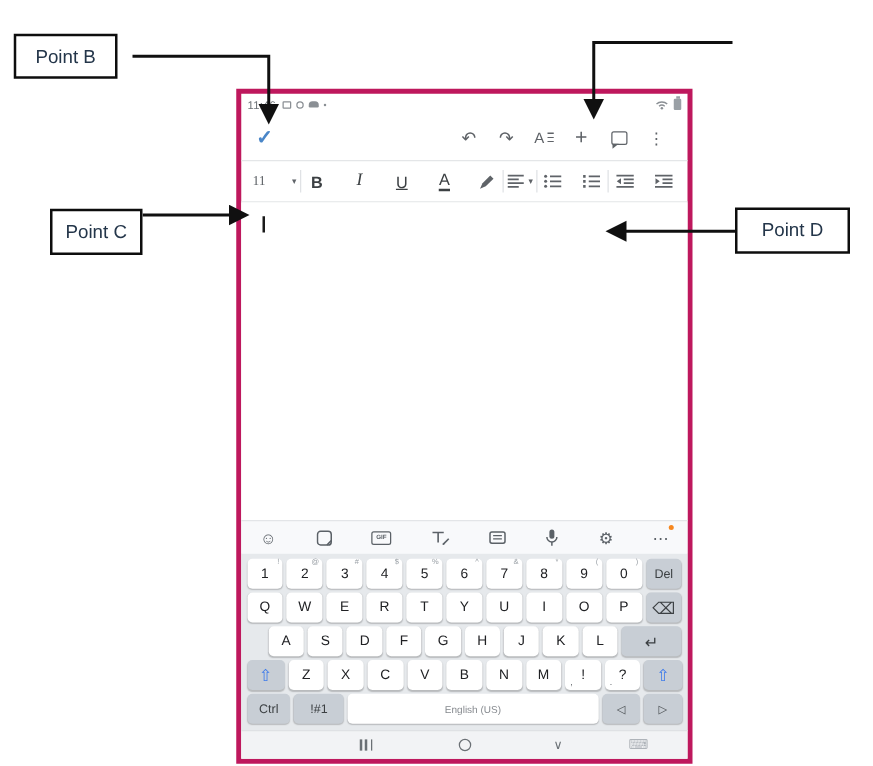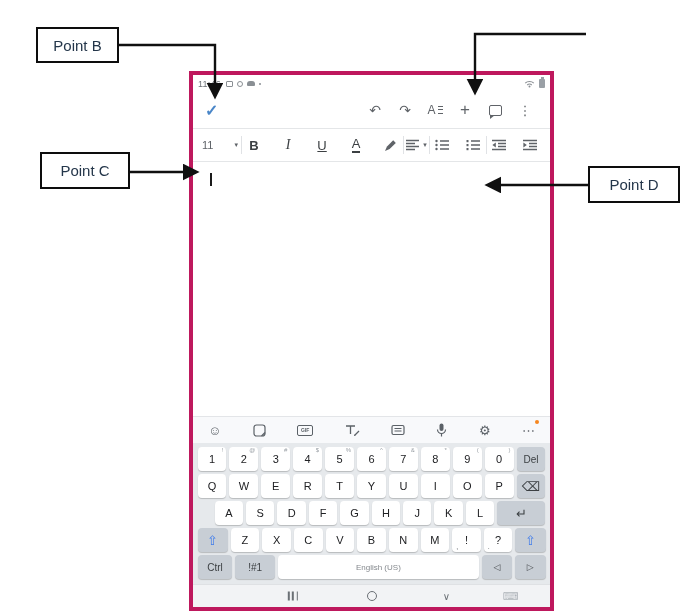--- a/index.html
+++ b/index.html
@@ -37,21 +37,21 @@
   .cmt::after { content:""; position:absolute; left:0; bottom:-4px; width:0; height:0;
                 border-top:4px solid #5f6368; border-right:5px solid transparent; }
   .tb-dots { font-size:13px; letter-spacing:0; }
 
   .hdiv { border-top:1px solid #e4e6e8; }
 
   
   .fmtbar { height:32px; display:flex; align-items:center; justify-content:space-between; padding:0 9px; color:#3c4043; }
   .vsep { width:1px; height:18px; background:#e0e2e5; }
   .f-item { display:flex; align-items:center; justify-content:center; min-width:20px; }
-  .f-size { font-size:11px; color:#5f6368; gap:21px; }
+  .f-size { font-size:11px; color:#5f6368; gap:21px;font-family:Liberation Serif, serif; }
   .caret-dn { font-size:7px; color:#5f6368; }
   .f-b { font-weight:700; font-size:13px; }
   .f-i { font-family:"Liberation Serif", serif; font-style:italic; font-size:14px; }
   .f-u { text-decoration:underline; font-size:13px; }
   .f-A { font-size:13px; line-height:13px; border-bottom:2.5px solid #3c4043; padding-bottom:1px; }
   .f-grp { display:flex; align-items:center; gap:14px; }
   .f-grp2 { display:flex; align-items:center; gap:11px; }
 
   
   .docarea { flex:1; position:relative; background:#fff; }
@@ -86,22 +86,22 @@
   .nv-recents { left:28%; display:flex; gap:2.5px; }
   .nv-recents i { width:1.8px; height:9px; background:#6b7075; }
   .nv-home { left:50%; width:10px; height:10px; border:1.6px solid #6b7075; border-radius:50%; }
   .nv-chev { left:71%; font-size:10px; }
   .nv-kbd { left:89%; font-size:11px; color:#aeb3b9; }
 
   
   .callout { position:absolute; background:#fff; border:2.5px solid #0d0d0d; z-index:6;
              display:flex; align-items:center; justify-content:center; font-size:15px; color:#24364a; }
   .co-a { left:586px; top:15px;  width:84px; height:38px; }
-  .co-b { left:36px;  top:27px;  width:83px; height:36px; }
-  .co-c { left:40px;  top:152px; width:90px; height:37px; }
+  .co-b { left:11px;  top:27px;  width:83px; height:36px; }
+  .co-c { left:40px;  top:167px; width:74px; height:37px; }
   .co-d { left:588px; top:166px; width:92px; height:37px; }
   .arrows { position:absolute; left:0; top:0; width:698px; height:613px; z-index:5; pointer-events:none; }
 </style>
 </head>
 <body>
 
 <div class="stage">
 
   <div class="phone">
 

